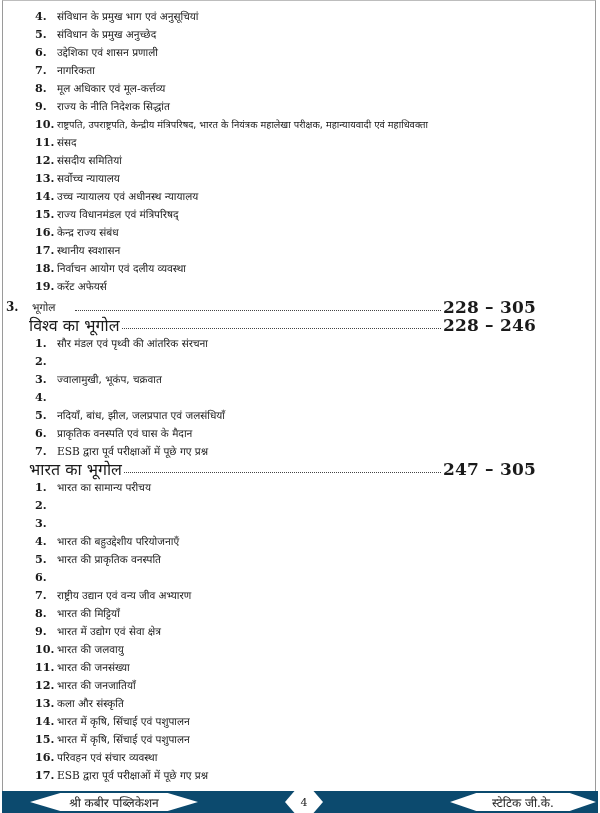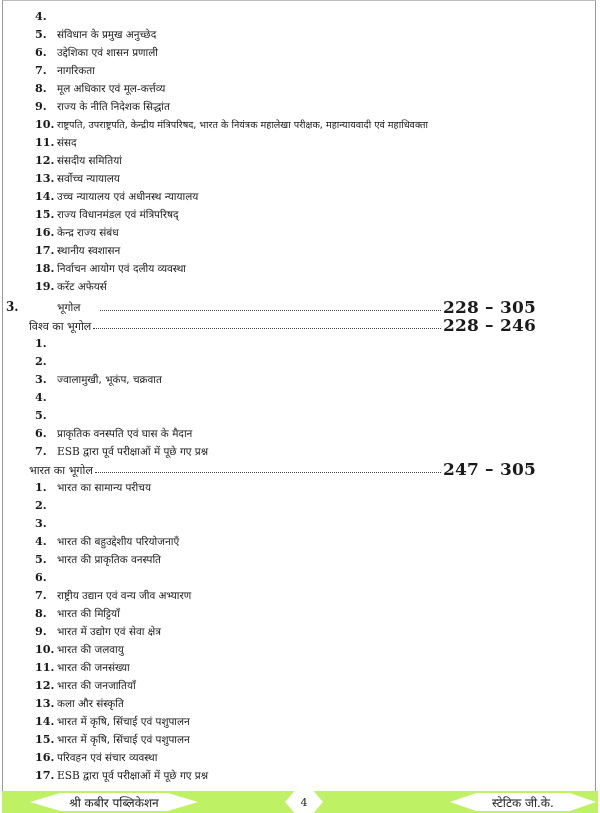--- a/index.html
+++ b/index.html
@@ -15,29 +15,29 @@
   .content { position: absolute; left: 0; top: 0; width: 600px; }
   .row {
     position: absolute; display: flex; align-items: center; height: 20px;
     font-size: 11.2px; white-space: nowrap;
   }
   .num { font-weight: bold; font-family: "DejaVu Serif", serif; font-size: 11.2px; width: 22px; display: inline-block; }
   .text { font-family: "DejaVu Sans", "Liberation Sans", sans-serif; font-size: 10.4px; }
   .text .en { font-family: "DejaVu Serif", serif; font-weight: normal; font-size: 10.6px; }
   .section-row { position: absolute; left: 6px; width: 530px; height: 20px; display: flex; align-items: center; font-size: 11.5px; }
   .section-num { font-weight: bold; width: 26px; font-size: 12px; }
-  .section-title { font-family: "DejaVu Sans", sans-serif; font-size: 10.6px; margin-left: 25px; }
+  .section-title { font-family: "DejaVu Sans", sans-serif; font-size: 10.6px; }
   .leader { flex: 1; border-bottom: 1.4px dotted #444; height: 0; margin: 6px 2px 0 20px; }
   .pages { font-weight: bold; font-size: 17px; letter-spacing: 0.2px; }
   .sub-row { position: absolute; left: 29px; width: 507px; height: 20px; display: flex; align-items: center; }
-  .sub-title { font-family: "DejaVu Sans", sans-serif; font-size: 11px; }
+  .sub-title { font-family: "DejaVu Sans", sans-serif; font-size: 16px; }
   .sub-row .leader { margin-left: 2px; }
 
   .footer {
-    position: absolute; left: 2px; top: 791px; width: 596px; height: 22px; background: #bef264;
+    position: absolute; left: 2px; top: 791px; width: 596px; height: 22px; background: #0c4a6e;
   }
   .banner {
     position: absolute; top: 2px; height: 18px; background: #ffffff;
     display: flex; align-items: center; justify-content: center;
     clip-path: polygon(0 50%, 18% 0, 82% 0, 100% 50%, 82% 100%, 18% 100%);
     font-family: "DejaVu Sans", sans-serif; font-size: 12px; color: #222;
   }
   .banner-left { left: 28px; width: 168px; }
   .banner-right { left: 448px; width: 146px; text-align: right; }
   .page-badge {
@@ -48,20 +48,21 @@
 </style>
 </head>
 <body>
 
 <div class="page-frame"></div>
 
 <div class="content">
 
   <div class="row" style="left:35px;top:6px">
       <span class="num">4.</span>
+      <span class="text">संविधान के प्रमुख भाग एवं अनुसूचियां</span>
     </div>
   <div class="row" style="left:35px;top:24px">
       <span class="num">5.</span>
       <span class="text">संविधान के प्रमुख अनुच्छेद</span>
     </div>
   <div class="row" style="left:35px;top:42px">
       <span class="num">6.</span>
       <span class="text">उद्देशिका एवं शासन प्रणाली</span>
     </div>
   <div class="row" style="left:35px;top:60px">
@@ -124,33 +125,35 @@
     <span class="pages">228 – 305</span>
   </div>
   <div class="sub-row" style="top:315px">
     <span class="sub-title">विश्व का भूगोल</span>
     <span class="leader"></span>
     <span class="pages">228 – 246</span>
   </div>
 
   <div class="row" style="left:35px;top:333px">
       <span class="num">1.</span>
+      <span class="text">सौर मंडल एवं पृथ्वी की आंतरिक संरचना</span>
     </div>
   <div class="row" style="left:35px;top:351px">
       <span class="num">2.</span>
     </div>
   <div class="row" style="left:35px;top:369px">
       <span class="num">3.</span>
       <span class="text">ज्वालामुखी, भूकंप, चक्रवात</span>
     </div>
   <div class="row" style="left:35px;top:387px">
       <span class="num">4.</span>
     </div>
   <div class="row" style="left:35px;top:405px">
       <span class="num">5.</span>
+      <span class="text">नदियाँ, बांध, झील, जलप्रपात एवं जलसंधियाँ</span>
     </div>
   <div class="row" style="left:35px;top:423px">
       <span class="num">6.</span>
       <span class="text">प्राकृतिक वनस्पति एवं घास के मैदान</span>
     </div>
   <div class="row" style="left:35px;top:441px">
       <span class="num">7.</span>
       <span class="text"><span class="en">ESB</span><span> द्वारा पूर्व परीक्षाओं में पूछे गए प्रश्न</span></span>
     </div>
 

